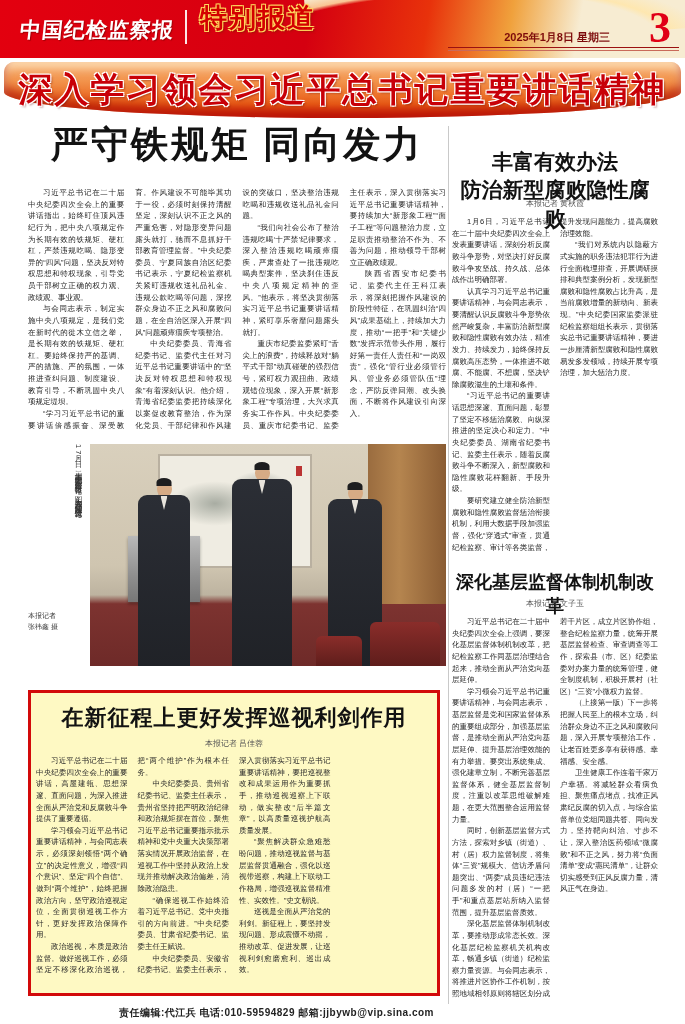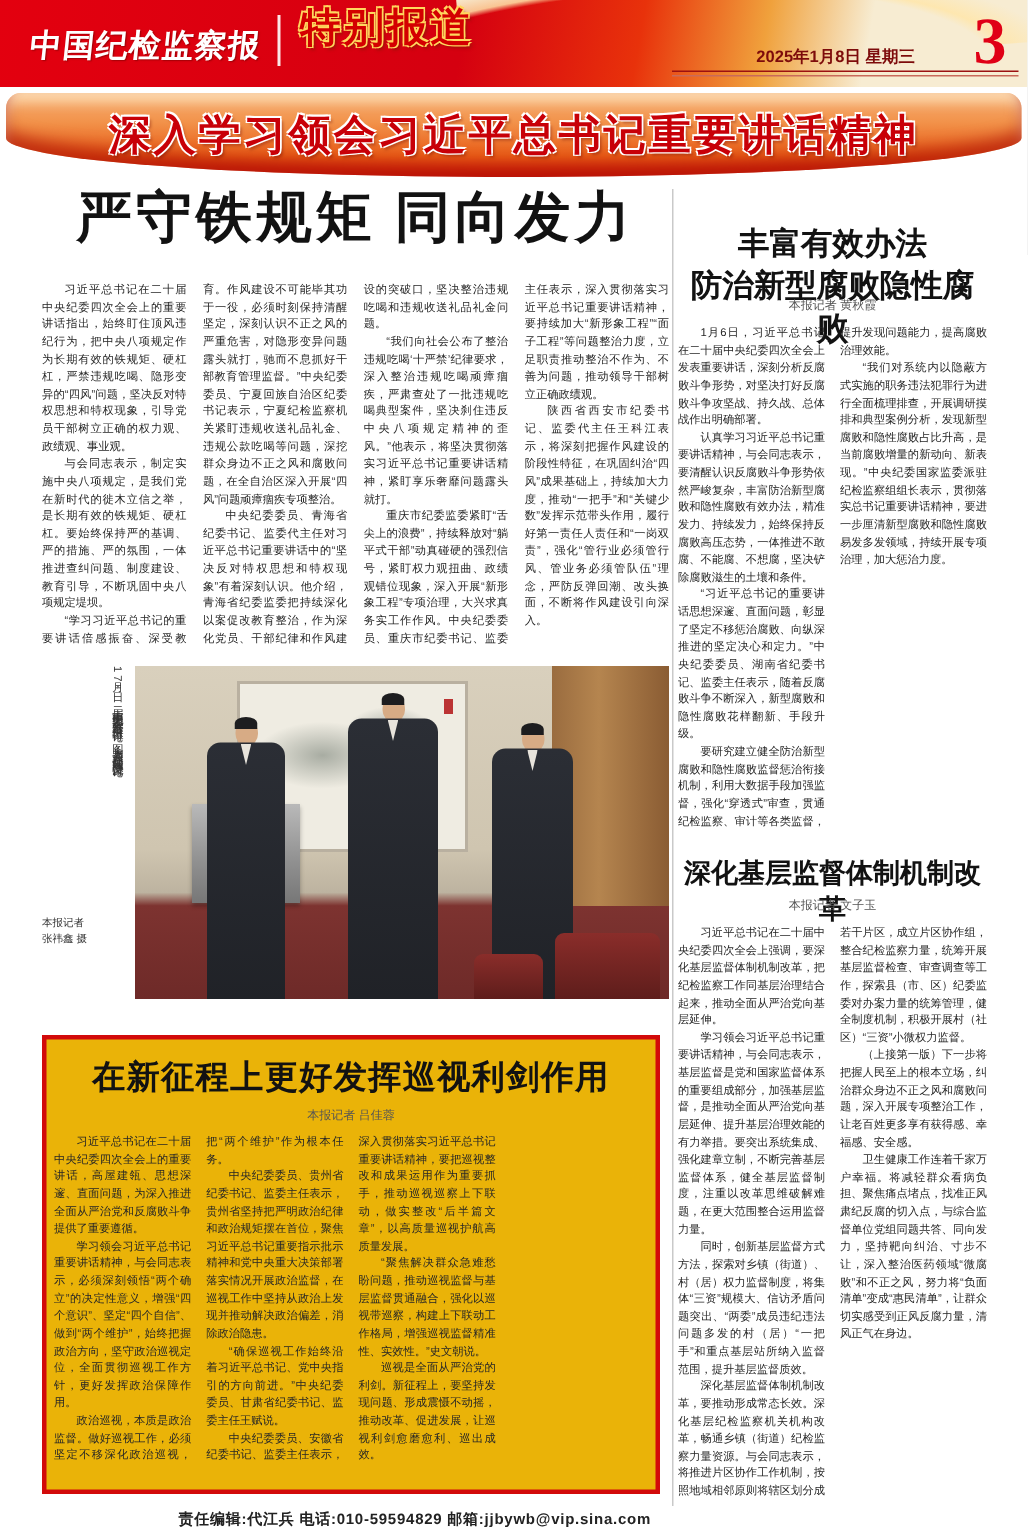--- a/index.html
+++ b/index.html
@@ -23,21 +23,21 @@
       text-shadow:-1px -1px 0 #ffd75e,1px -1px 0 #ffd75e,-1px 1px 0 #ffd75e,1px 1px 0 #ffd75e,2px 2px 2px rgba(120,30,0,.5);}
   .mast-date{position:absolute;right:75px;top:30px;font-size:11px;font-weight:bold;color:#7d0b0b;}
   .page-num{position:absolute;right:14px;top:2px;font-family:"Liberation Serif","DejaVu Serif",serif;
       font-size:44px;font-weight:bold;color:#e00016;}
   
   #slogan{position:absolute;left:4px;top:62px;width:677px;height:56px;
       background:linear-gradient(180deg,#f6b075 0%,#f2924a 35%,#e85b16 75%,#d8230a 100%);
       border-radius:10px 10px 50% 50%/10px 10px 26px 26px;
       box-shadow:inset 0 -8px 10px rgba(160,0,0,.55),inset 0 6px 8px rgba(255,235,200,.7);
       display:flex;align-items:center;justify-content:center;}
-  #slogan .slogan-text{font-family:Liberation Serif, serif;font-size:28px;font-weight:bold;
+  #slogan .slogan-text{font-family:Liberation Serif, serif;font-size:34px;font-weight:bold;
       letter-spacing:2px;color:#c80008;
       text-shadow:-1px -1px 0 #fff,1px -1px 0 #fff,-1px 1px 0 #fff,1px 1px 0 #fff,2px 2px 2px rgba(100,0,0,.35);}
   
   #col-divider{position:absolute;left:448px;top:126px;width:1px;height:878px;background:#c9c9c9;}
   .headline{font-family:"Liberation Serif","DejaVu Serif",serif;font-weight:bold;color:#121212;text-align:center;}
   .byline{text-align:center;color:#555;font-size:8px;}
   .body-cols{font-size:7.5px;line-height:1.55;text-align:justify;color:#262626;
       column-fill:auto;overflow:hidden;}
   .body-cols p{margin:0;text-indent:2em;}
   
@@ -67,21 +67,21 @@
   .figure{position:absolute;}
   .figure .head{width:15px;height:17px;border-radius:50% 50% 45% 45%;background:#d7ab85;margin:0 auto;}
   .figure .hair{position:absolute;left:50%;transform:translateX(-50%);top:-2px;width:15px;height:8px;
       border-radius:50% 50% 0 0;background:#1d1d1f;}
   .figure .torso{width:100%;height:100%;background:linear-gradient(180deg,#2b2e35,#1f2126);
       border-radius:9px 9px 2px 2px;margin-top:-2px;}
   .figure .shirt{position:absolute;left:50%;transform:translateX(-50%);top:16px;width:7px;height:14px;
       background:#e8e4dc;clip-path:polygon(0 0,100% 0,50% 100%);}
   
   #boxed{position:absolute;left:28px;top:690px;width:412px;height:306px;border:3px solid #d20a0a;
-      background:#eab308;padding:6px 5px 4px 5px;box-sizing:border-box;}
+      background:#fef9c3;padding:6px 5px 4px 5px;box-sizing:border-box;}
   #boxed-head{font-size:22px;letter-spacing:1px;margin-top:4px;}
   #boxed-byline{margin-top:5px;}
   #boxed-body{width:100%;height:232px;margin-top:6px;column-count:4;column-gap:10px;}
   
   #rt-head{position:absolute;left:452px;top:132px;width:206px;font-size:21px;line-height:1.35;margin-top:16px;}
   #rt-byline{position:absolute;left:452px;top:198px;width:206px;}
   #rt-body{position:absolute;left:452px;top:216px;width:206px;height:338px;column-count:2;column-gap:10px;}
   #rb-head{position:absolute;left:452px;top:570px;width:206px;font-size:18px;letter-spacing:0px;}
   #rb-byline{position:absolute;left:452px;top:598px;width:206px;}
   #rb-body{position:absolute;left:452px;top:616px;width:206px;height:388px;column-count:2;column-gap:10px;}

